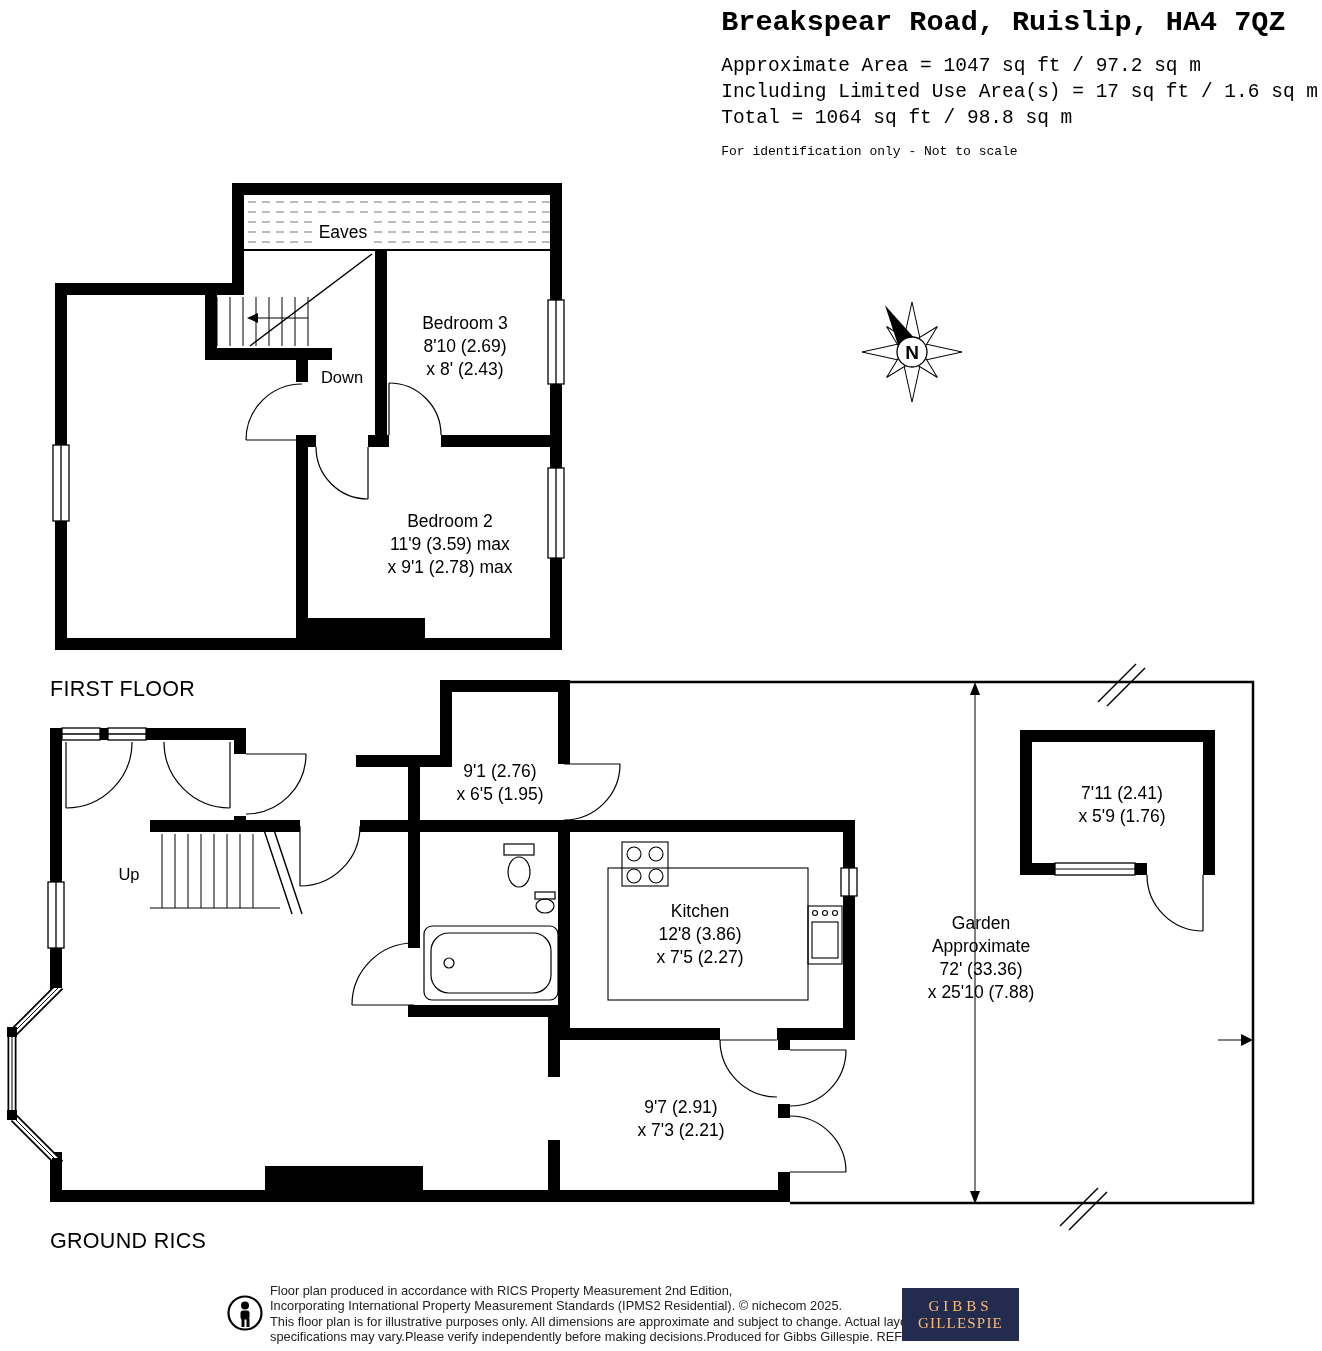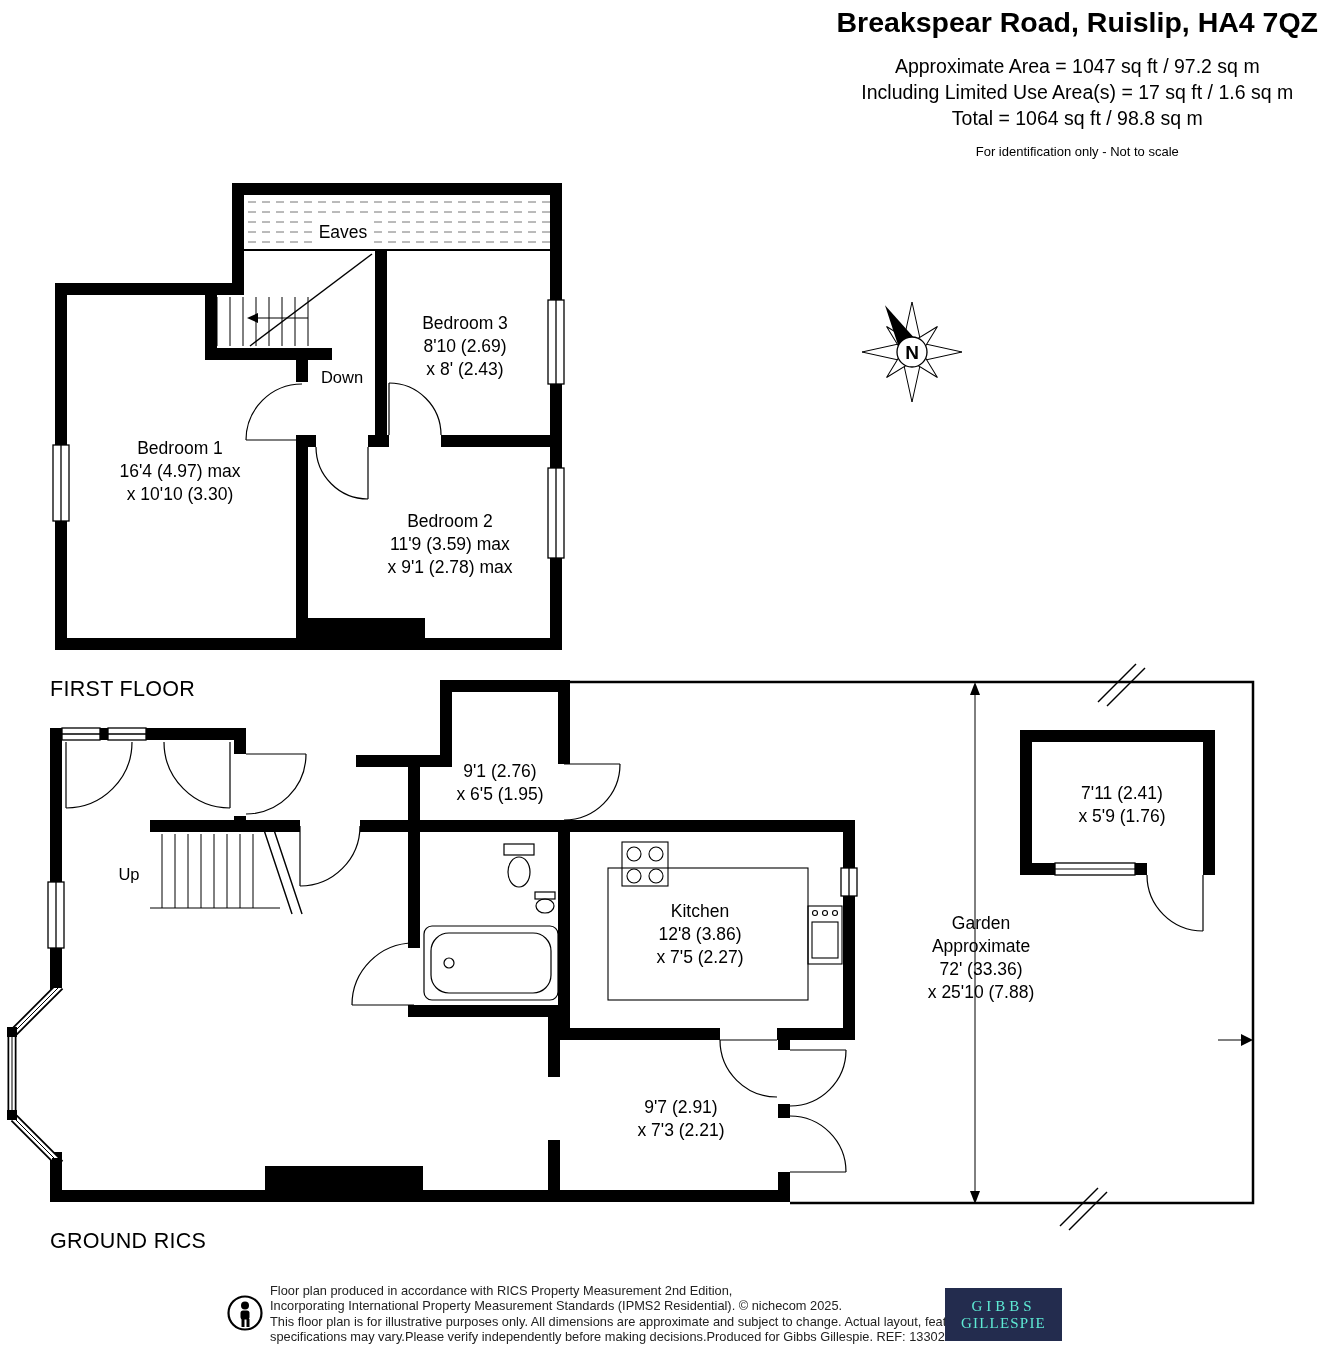--- a/index.html
+++ b/index.html
@@ -3,32 +3,32 @@
 <meta charset="utf-8">
 <style>
   html,body{margin:0;padding:0;background:#fff;}
   #page{position:relative;width:1322px;height:1351px;background:#fff;overflow:hidden;
         font-family:"Liberation Sans",sans-serif;color:#000;}
   svg{position:absolute;top:0;left:0;}
   .lbl{position:absolute;transform:translateX(-50%);text-align:center;
        font-size:17.5px;line-height:23px;white-space:nowrap;}
   .lbl.small{font-size:16.5px;}
   .floor-title{position:absolute;font-size:21.5px;letter-spacing:.3px;}
-  #header{position:absolute;top:6px;right:4px;text-align:center;}
+  #header{position:absolute;top:6px;right:4px;text-align:left;font-family:Liberation Mono, monospace;}
   #header .title{font-size:28.5px;font-weight:bold;margin:0 0 14px 0;}
   #header .area-line{font-size:19.5px;line-height:26px;}
   #header .note{font-size:13px;margin-top:13px;}
   #legend{position:absolute;left:1075px;top:190px;width:158px;height:62px;
           border:1.5px dashed #999;display:flex;flex-direction:column;
           align-items:center;justify-content:center;font-size:15.5px;line-height:19px;}
   #eaves-lbl{background:#fff;padding:0 5px;}
   #footer-text{position:absolute;left:270px;top:1283px;font-size:12.8px;line-height:15.4px;color:#222;}
-  #logo{position:absolute;left:945px;top:1288px;width:117px;height:53px;
+  #logo{position:absolute;left:902px;top:1288px;width:117px;height:53px;
         display:flex;flex-direction:column;align-items:center;justify-content:center;
-        color:#5eead4;font-family:"Liberation Serif",serif;}
+        color:#fdba74;font-family:"Liberation Serif",serif;}
   #logo .l1{font-size:15px;letter-spacing:4px;}
   #logo .l2{font-size:15px;letter-spacing:1.2px;}
 </style>
 </head>
 <body>
 
 <div id="page">
 
 <svg width="1322" height="1351" viewBox="0 0 1322 1351">
 
@@ -285,25 +285,20 @@
 
 
 <div class="lbl" id="eaves-lbl" style="left:343px;top:221px">Eaves</div>
 <div class="lbl small" style="left:342px;top:366px">Down</div>
 
 <div class="lbl" style="left:465px;top:312px">
   <div>Bedroom 3</div>
   <div>8'10 (2.69)</div>
   <div>x 8' (2.43)</div>
 </div>
-<div class="lbl" style="left:180px;top:437px">
-  <div>Bedroom 1</div>
-  <div>16'4 (4.97) max</div>
-  <div>x 10'10 (3.30)</div>
-</div>
 <div class="lbl" style="left:450px;top:510px">
   <div>Bedroom 2</div>
   <div>11'9 (3.59) max</div>
   <div>x 9'1 (2.78) max</div>
 </div>
 
 <div class="floor-title" style="left:50px;top:677px">FIRST FLOOR</div>
 
 <div class="lbl" style="left:500px;top:760px">
   <div>9'1 (2.76)</div>

